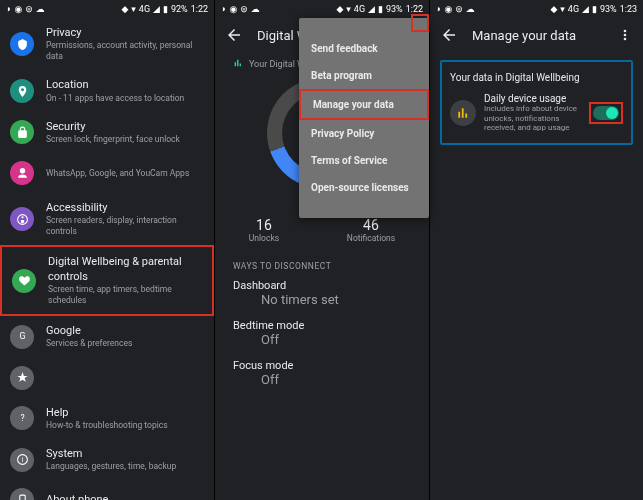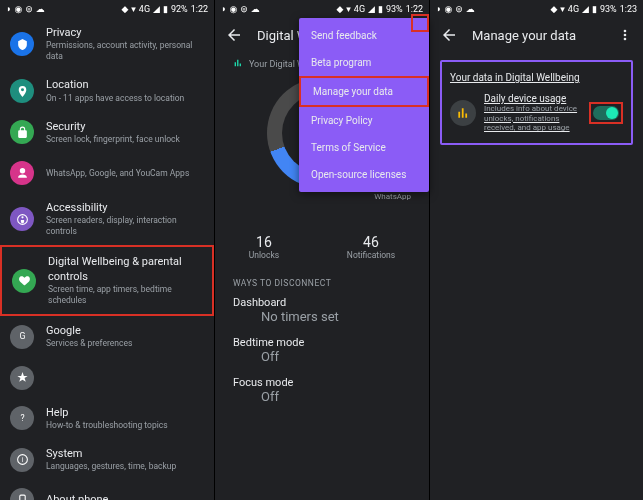--- a/index.html
+++ b/index.html
@@ -24,31 +24,31 @@
   .appbar .atitle { font-size: 13px; font-weight: 400; }
   .appbar .more { margin-left: auto; width: 16px; height: 16px; }
   .donut { display: flex; flex-direction: column; align-items: center; padding: 6px 0 4px; }
   .ring { width: 110px; height: 110px; border-radius: 50%; background: conic-gradient(#4a4a4a 0 90deg, #4285f4 90deg 250deg, #4a4a4a 250deg 360deg); display: flex; align-items: center; justify-content: center; position: relative; }
   .ring::after { content: ""; position: absolute; width: 80px; height: 80px; border-radius: 50%; background: #202124; }
   .ring .center { position: relative; z-index: 1; font-size: 12px; }
   .dlabels { display: flex; width: 100%; justify-content: space-between; font-size: 8px; color: #9aa0a6; padding: 0 18px; }
   .dlabels .other { margin-top: -95px; }
   .stats { display: flex; justify-content: space-around; padding: 12px 0 8px; }
   .stat { text-align: center; }
-  .stat .num { font-size: 14px; margin-top: 17px; }
+  .stat .num { font-size: 14px; }
   .stat .lbl { font-size: 8.5px; color: #9aa0a6; }
   .section-h { font-size: 8.5px; color: #9aa0a6; padding: 10px 18px 2px; letter-spacing: 0.5px; text-transform: uppercase; }
   .row { padding: 6px 18px; }
   .row .rt { font-size: 11px; }
   .row .rs { font-size: 13px; color: #9aa0a6; padding-left: 28px; }
-  .menu { position: absolute; top: 18px; right: 0; width: 130px; background: #8b5cf6; border-radius: 2px; box-shadow: 0 2px 8px rgba(0,0,0,0.5); z-index: 10; padding: 4px 0; }
+  .menu { position: absolute; top: 18px; right: 0; width: 130px; background: #737373; border-radius: 2px; box-shadow: 0 2px 8px rgba(0,0,0,0.5); z-index: 10; padding: 17px 0; font-weight: bold; }
   .menu .mi { padding: 8px 12px; font-size: 10px; }
   .menu .mi.hl { border: 2px solid #d93025; }
   .pretext { font-size: 9px; color: #9aa0a6; padding: 6px 18px 2px; display: flex; gap: 6px; align-items: center; }
-  .box3 { margin: 8px 10px; border: 2px solid #8b5cf6; border-radius: 2px; padding: 10px 8px; text-decoration: underline; }
+  .box3 { margin: 8px 10px; border: 2px solid #0369a1; border-radius: 2px; padding: 10px 8px; }
   .box3 .hdr { font-size: 10px; margin-bottom: 10px; }
   .opt { display: flex; align-items: center; gap: 8px; }
   .opt .oi { width: 26px; height: 26px; border-radius: 50%; background: #3c4043; display: flex; align-items: center; justify-content: center; flex-shrink: 0; }
   .opt .ot { flex: 1; }
   .opt .ot .t1 { font-size: 10px; }
   .opt .ot .t2 { font-size: 8px; color: #9aa0a6; line-height: 1.2; }
   .toggle-wrap { border: 2px solid #d93025; padding: 2px; }
   .toggle { width: 26px; height: 14px; border-radius: 7px; background: #1e6e5c; position: relative; }
   .toggle::after { content: ""; position: absolute; right: 1px; top: 1px; width: 12px; height: 12px; border-radius: 50%; background: #1de9b6; }
   .redbox { position: absolute; top: 14px; right: 0; width: 18px; height: 18px; border: 2px solid #d93025; z-index: 11; }

